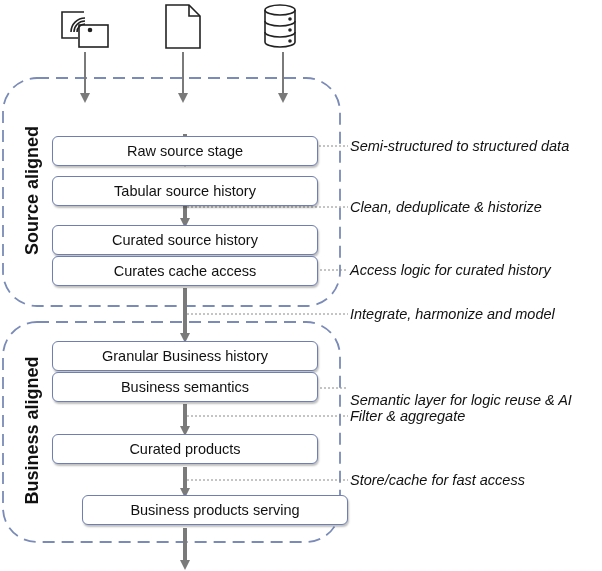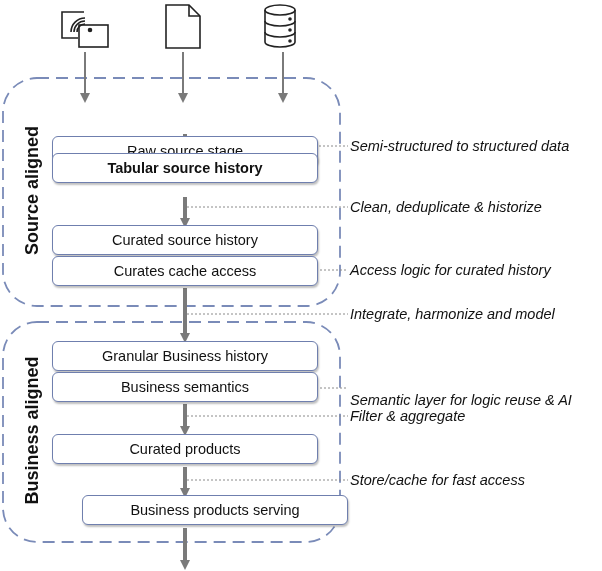--- a/index.html
+++ b/index.html
@@ -75,21 +75,21 @@
     <line x1="320" y1="388" x2="348" y2="388"></line>
     <line x1="187" y1="416" x2="348" y2="416"></line>
     <line x1="187" y1="480" x2="348" y2="480"></line>
   </g>
 </svg>
 
 <div class="group-label" style="left:-48px; top:180px; width:160px;">Source aligned</div>
 <div class="group-label" style="left:-48px; top:420px; width:160px;">Business aligned</div>
 
 <div class="box" style="top:101px;margin-top:35px;">Raw source stage</div>
-<div class="box" style="top:153px;font-weight:bold;">Tabular source history</div>
+<div class="box" style="top:176px;">Tabular source history</div>
 <div class="box" style="top:225px;">Curated source history</div>
 <div class="box" style="top:256px;">Curates cache access</div>
 <div class="box" style="top:341px;">Granular Business history</div>
 <div class="box" style="top:372px;">Business semantics</div>
 <div class="box" style="top:434px;">Curated products</div>
 <div class="box" style="top:495px;margin-left:30px;">Business products serving</div>
 
 <div class="note" style="top:138px;">Semi-structured to structured data</div>
 <div class="note" style="top:199px;">Clean, deduplicate &amp; historize</div>
 <div class="note" style="top:262px;">Access logic for curated history</div>

